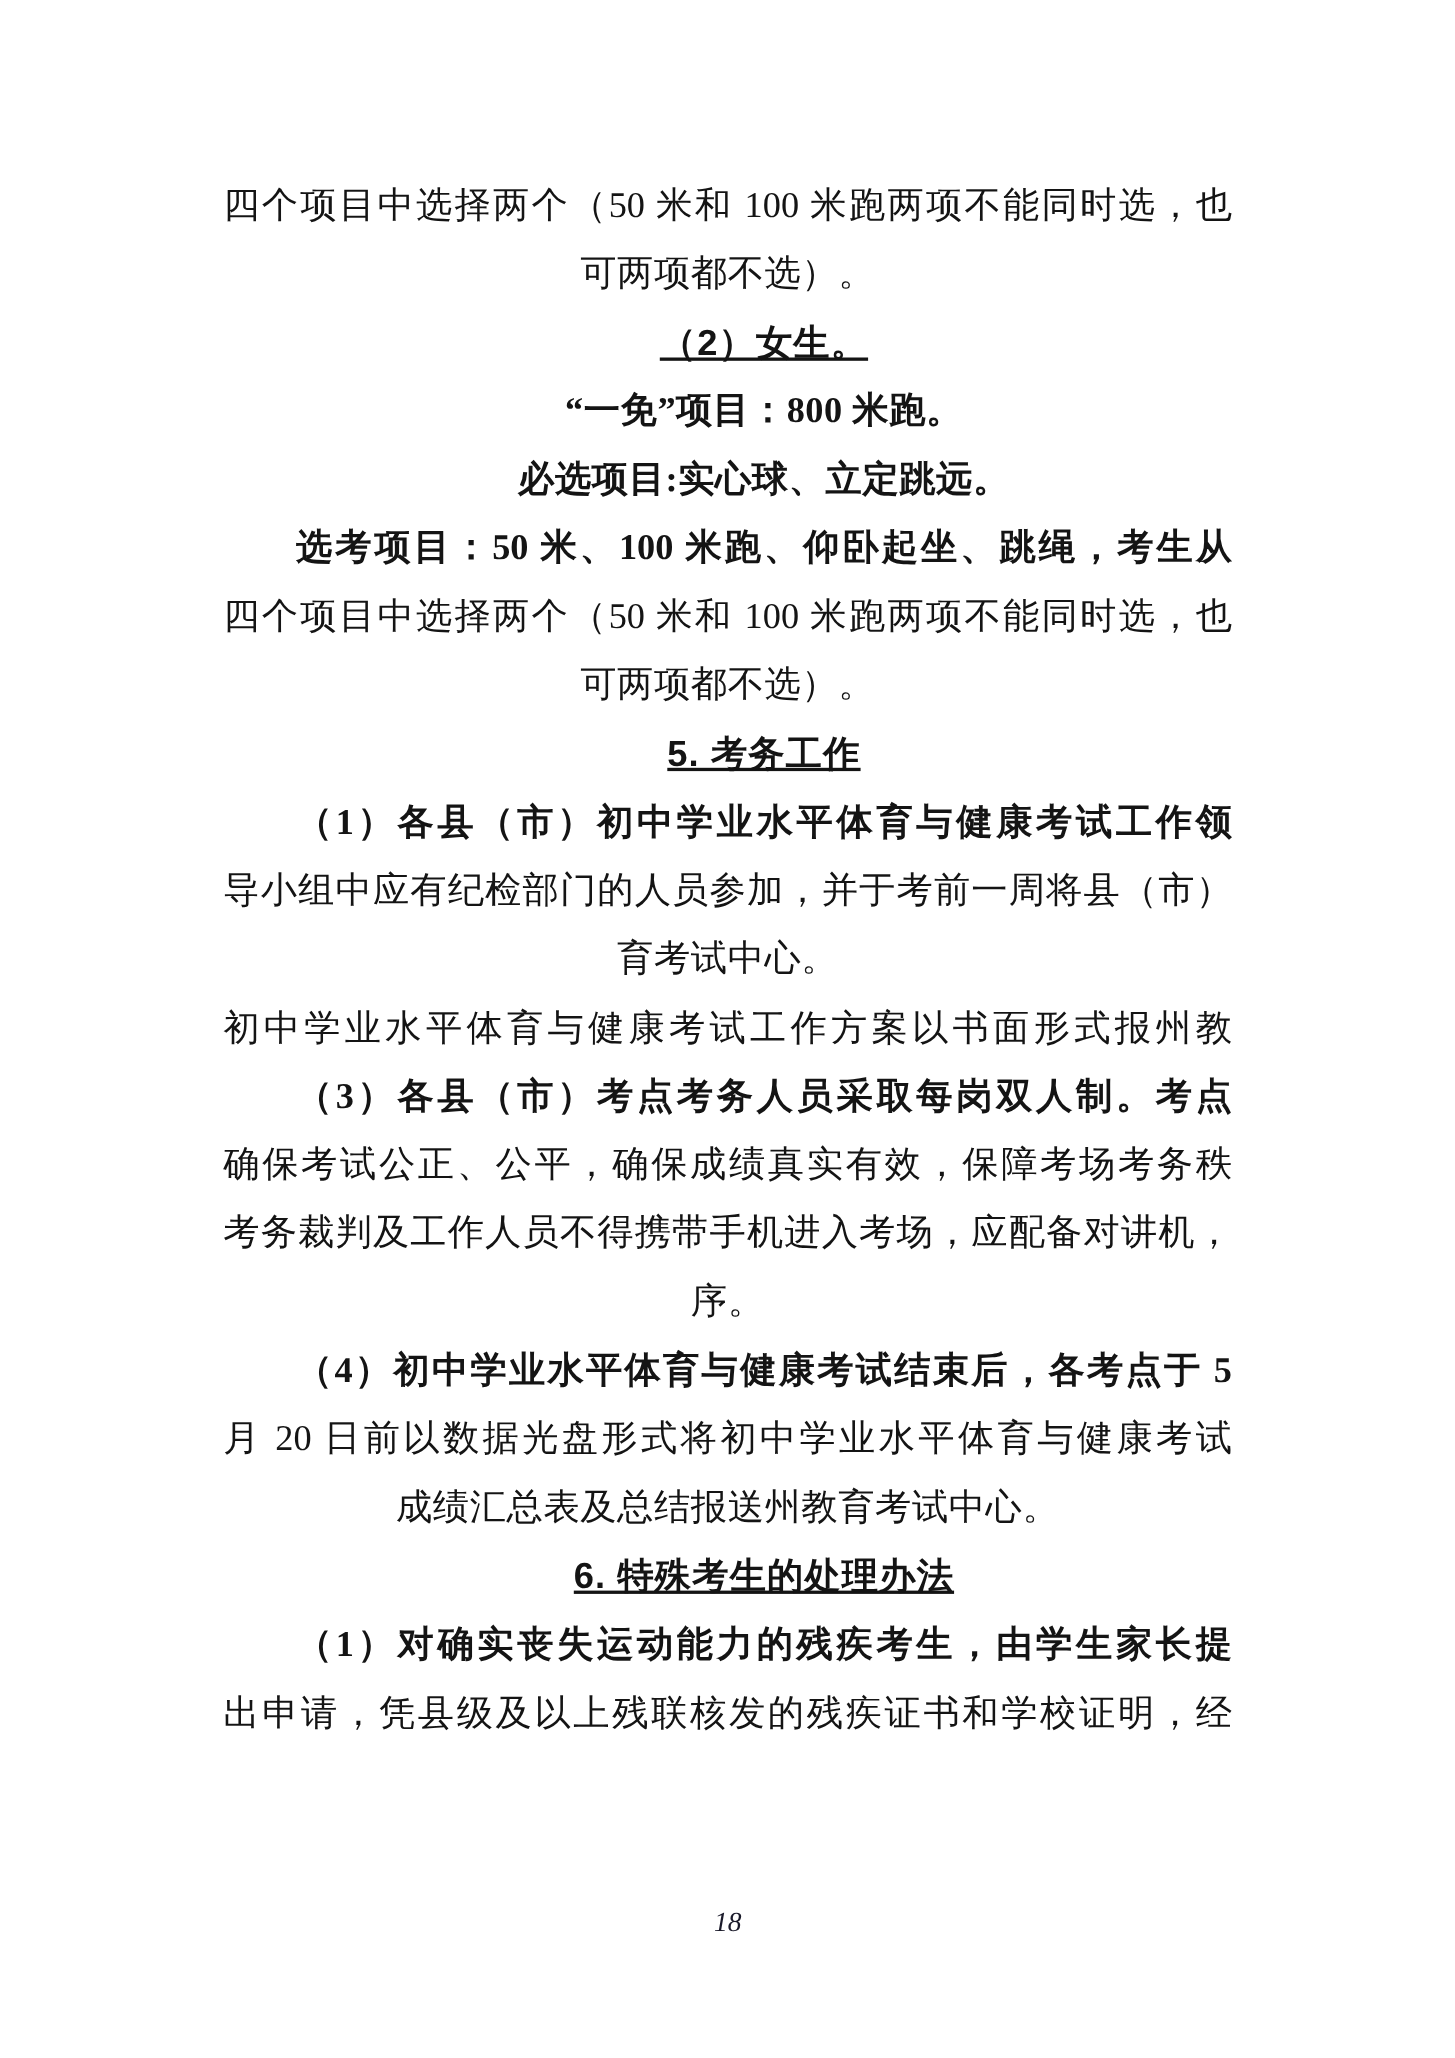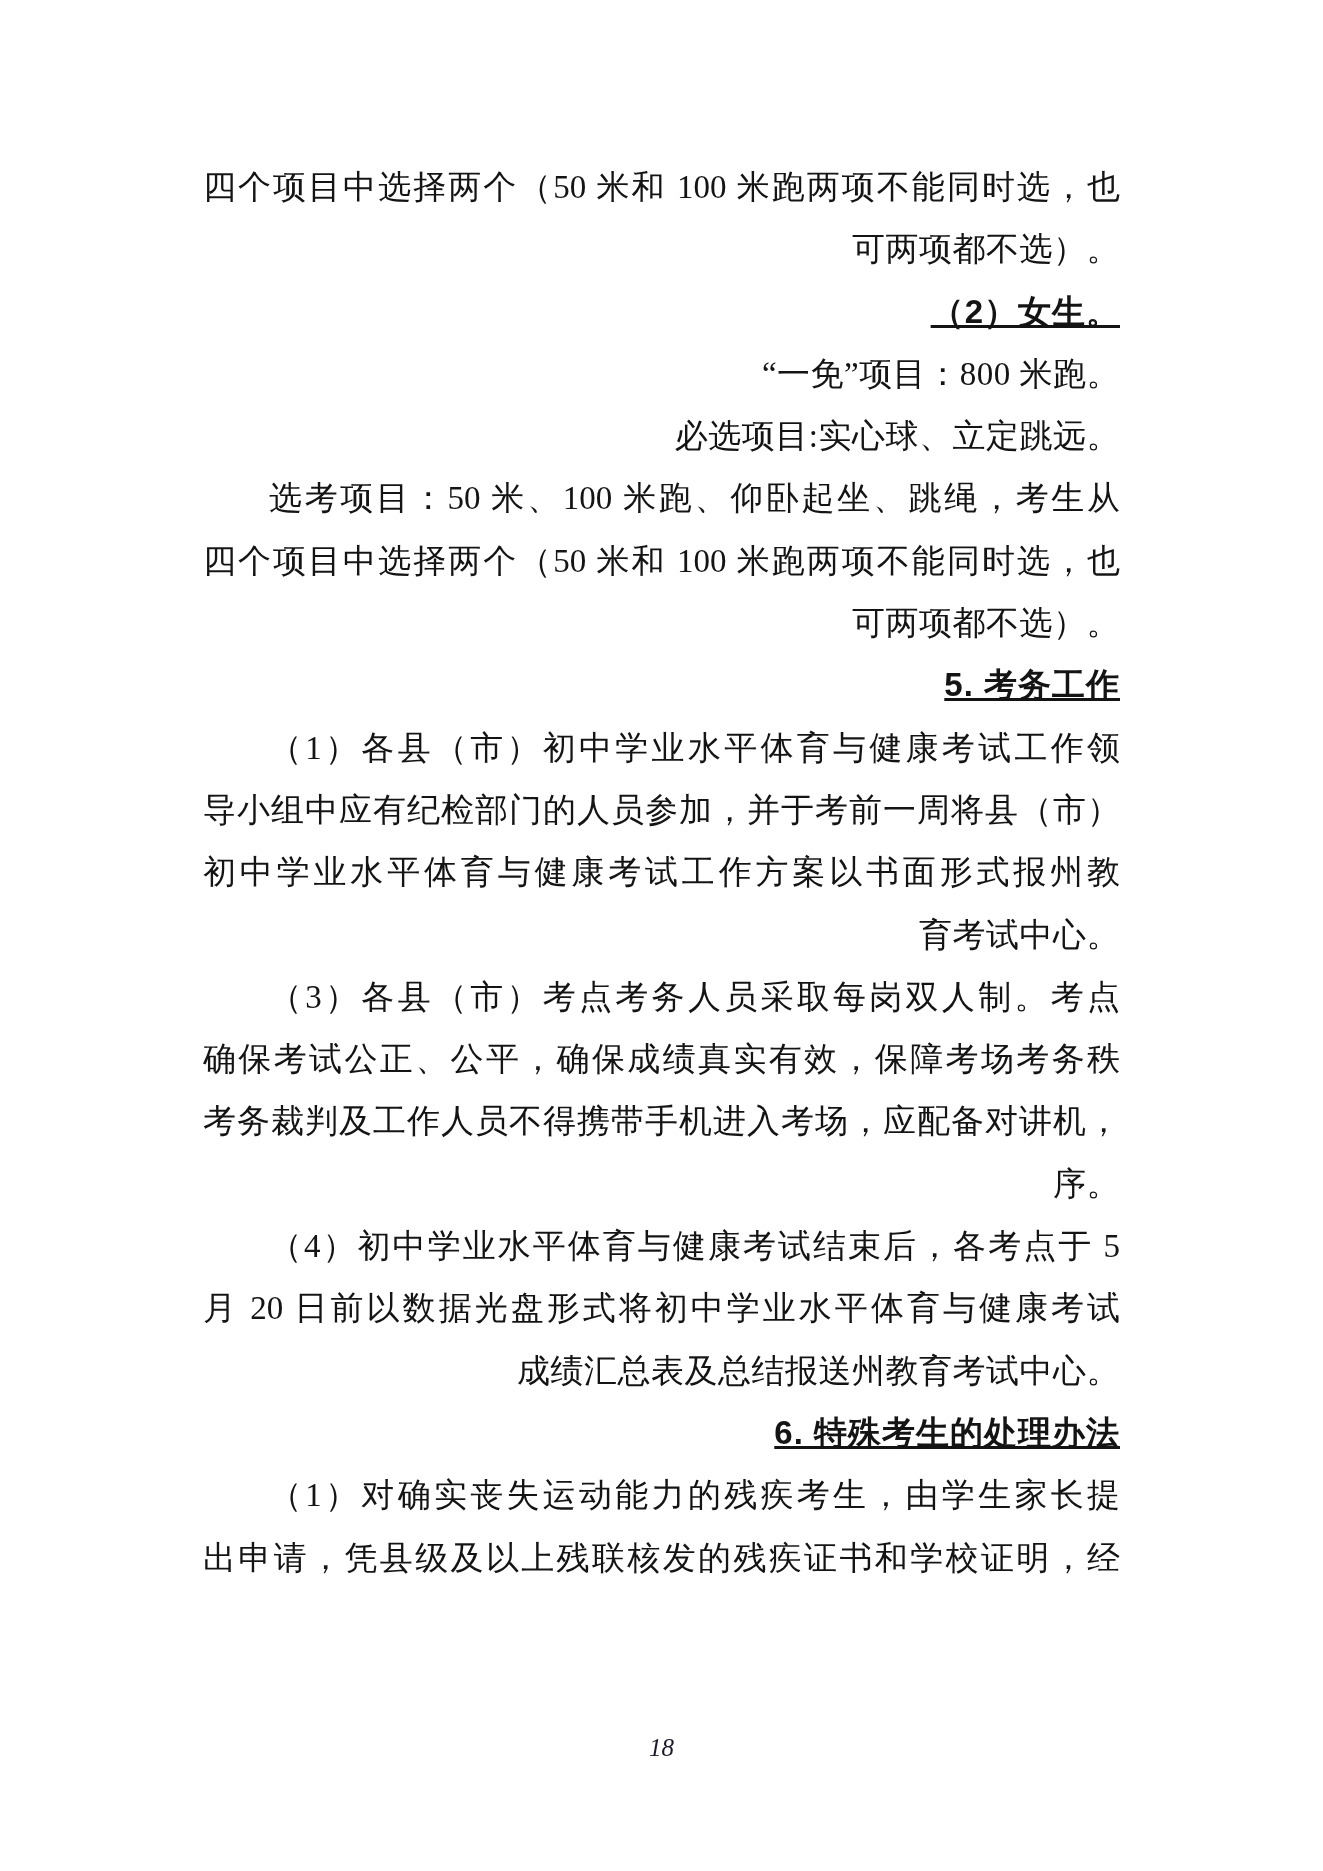--- a/index.html
+++ b/index.html
@@ -17,31 +17,31 @@
     left: 203px;
     top: 156px;
     width: 917px;
   }
   .ln {
     height: 62.3px;
     line-height: 62.3px;
     font-family: "Liberation Serif", "DejaVu Serif", serif;
     font-size: 33px;
     white-space: nowrap;
-    text-align: right;
+    text-align: center;
     letter-spacing: 0.5px;
   }
   .fl {
     white-space: normal;
     text-align: justify;
     text-align-last: justify;
     text-justify: inter-character;
     letter-spacing: 0;
   }
-  .ind { text-indent: 2em; }
+  .ind { text-indent: 2em; font-weight: bold; }
   .hd {
     font-family: "Liberation Sans", "DejaVu Sans", sans-serif;
     font-weight: 700;
     letter-spacing: 1px;
     text-decoration: underline;
   }
   .pagenum {
     position: absolute;
     top: 1733px;
     left: 0;
@@ -63,22 +63,22 @@
     <div class="ln">可两项都不选）。</div>
     <div class="ln ind hd">（2）女生。</div>
     <div class="ln ind">“一免”项目：800 米跑。</div>
     <div class="ln ind">必选项目:实心球、立定跳远。</div>
     <div class="ln ind fl">选考项目：50 米、100 米跑、仰卧起坐、跳绳，考生从</div>
     <div class="ln fl">四个项目中选择两个（50 米和 100 米跑两项不能同时选，也</div>
     <div class="ln">可两项都不选）。</div>
     <div class="ln ind hd">5. 考务工作</div>
     <div class="ln ind fl">（1）各县（市）初中学业水平体育与健康考试工作领</div>
     <div class="ln fl">导小组中应有纪检部门的人员参加，并于考前一周将县（市）</div>
+    <div class="ln">育考试中心。</div>
     <div class="ln fl">初中学业水平体育与健康考试工作方案以书面形式报州教</div>
-    <div class="ln">育考试中心。</div>
     <div class="ln ind fl">（3）各县（市）考点考务人员采取每岗双人制。考点</div>
     <div class="ln fl">确保考试公正、公平，确保成绩真实有效，保障考场考务秩</div>
     <div class="ln fl">考务裁判及工作人员不得携带手机进入考场，应配备对讲机，</div>
     <div class="ln">序。</div>
     <div class="ln ind fl">（4）初中学业水平体育与健康考试结束后，各考点于 5</div>
     <div class="ln fl">月 20 日前以数据光盘形式将初中学业水平体育与健康考试</div>
     <div class="ln">成绩汇总表及总结报送州教育考试中心。</div>
     <div class="ln ind hd">6. 特殊考生的处理办法</div>
     <div class="ln ind fl">（1）对确实丧失运动能力的残疾考生，由学生家长提</div>
     <div class="ln fl">出申请，凭县级及以上残联核发的残疾证书和学校证明，经</div>

